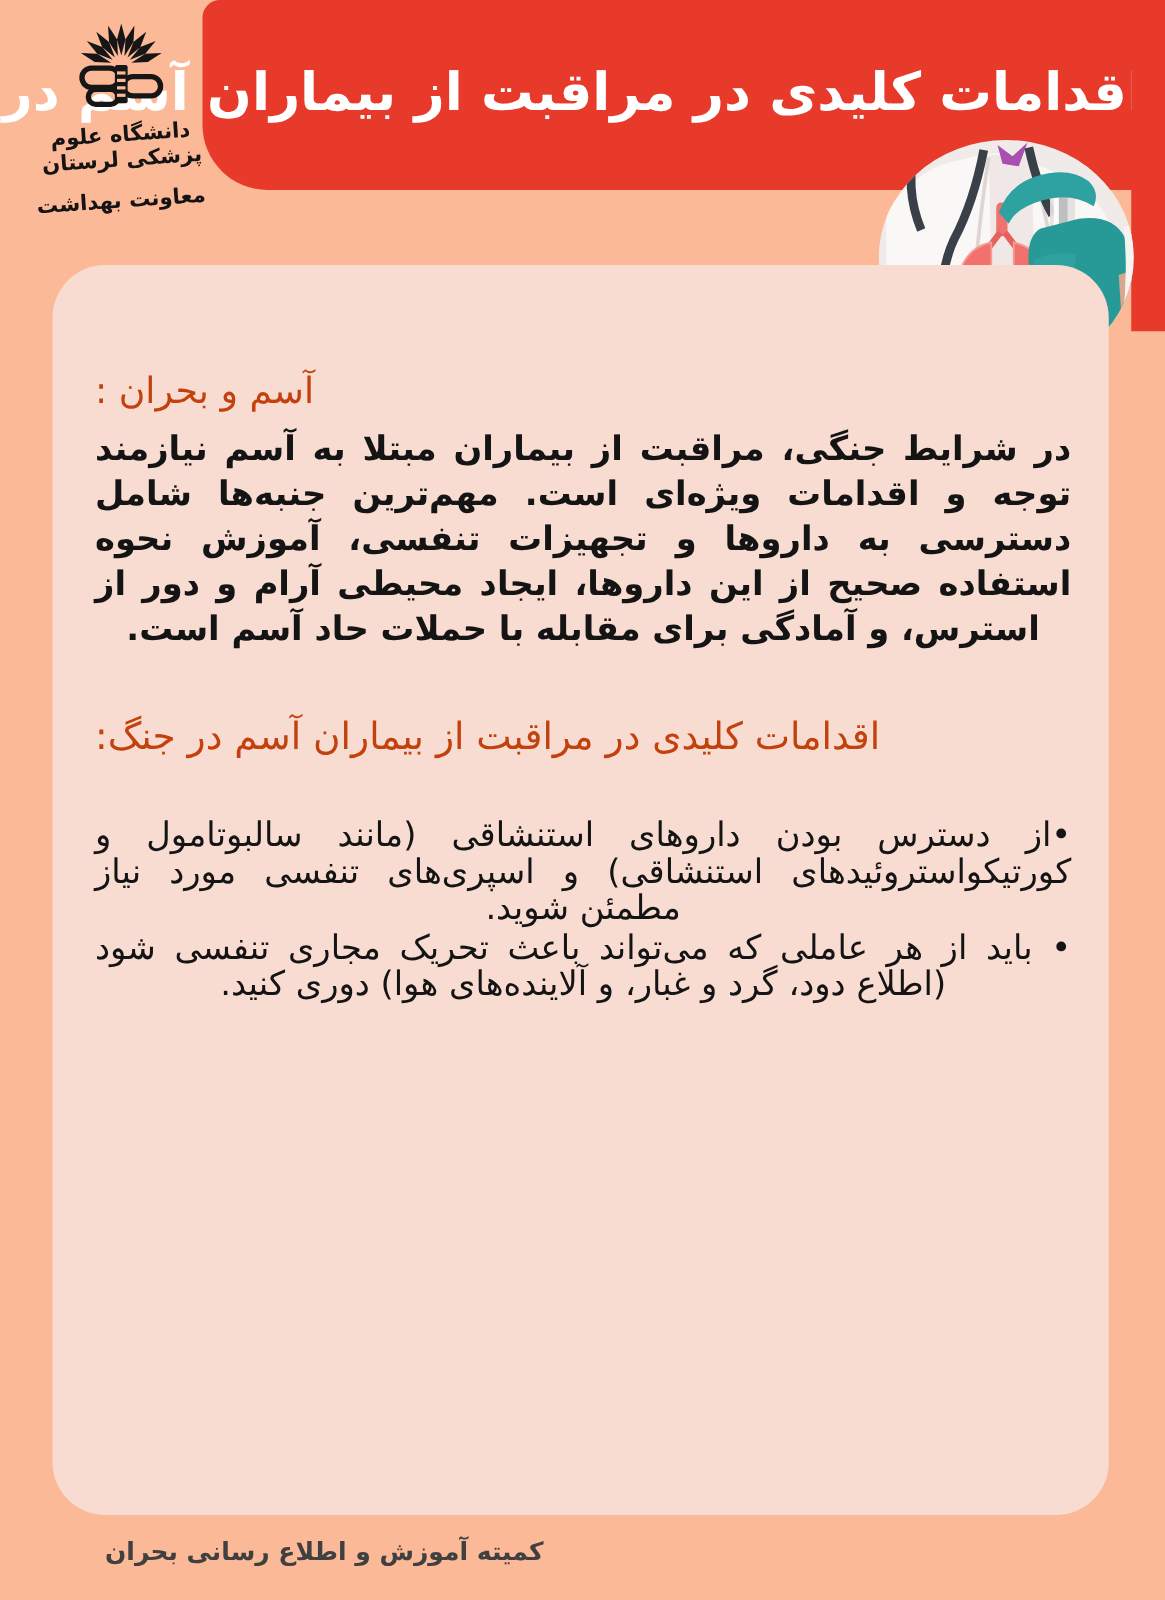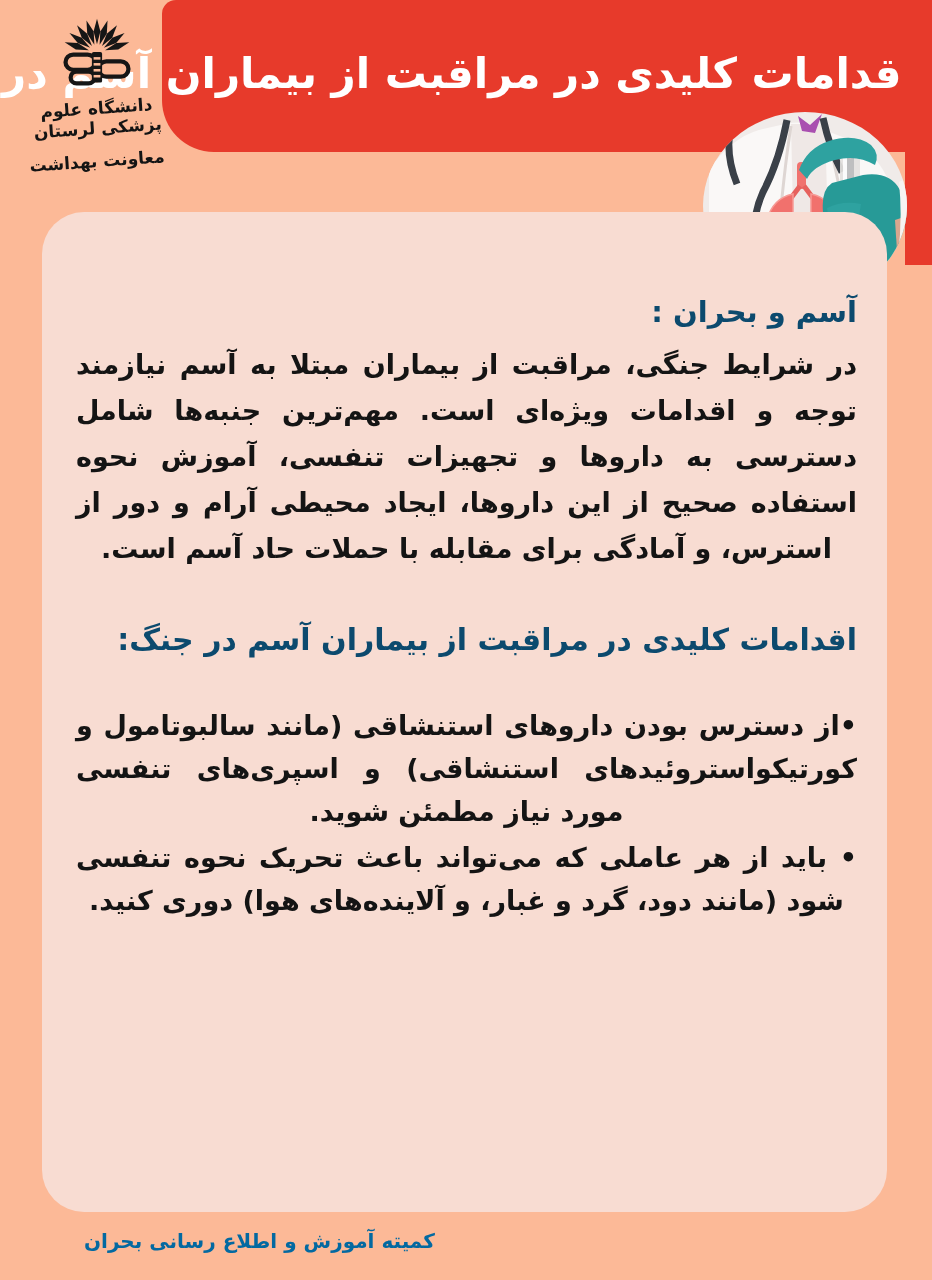--- a/index.html
+++ b/index.html
@@ -44,40 +44,40 @@
   .photo svg{display:block;width:204px;height:188px;}
   
   .card{
     position:absolute;left:42px;top:212px;width:845px;height:1000px;
     background:#F8DCD2;border-radius:42px;
     box-sizing:border-box;
     padding:82px 30px 0 34px;
     direction:rtl;
   }
   .h-blue{
-    margin:0;color:#0c4a6e;font-weight:bold;
-    text-align:right;
+    margin:0;color:#c2410c;font-weight:normal;
+    text-align:left;
   }
   .h1{font-size:29px;line-height:36px;}
   .h2{font-size:30px;line-height:36px;margin-top:50px;}
   .body-par{
     margin:12px 0 0 0;
-    color:#141414;font-size:27px;font-weight:bold;line-height:46px;
+    color:#141414;font-size:27px;font-weight:bold;line-height:36px;
     text-align:justify;text-align-last:center;
   }
   ul.bullets{margin:46px 0 0 0;padding:0;list-style:none;}
   ul.bullets li{
-    color:#141414;font-size:27px;font-weight:bold;line-height:43px;
+    color:#141414;font-size:27px;font-weight:normal;line-height:29px;
     text-align:justify;text-align-last:center;
     margin:0 0 3px 0;
   }
   
   .footer-text{
     position:absolute;left:84px;top:1229px;
-    color:#0369a1;font-size:20px;font-weight:bold;
+    color:#404040;font-size:20px;font-weight:bold;
     direction:rtl;
   }
 </style>
 </head>
 <body>
 
 <div class="poster">
 
   <div class="banner">
     <div class="banner-title">اقدامات کلیدی در مراقبت از بیماران آسم در جنگ:</div>
@@ -170,19 +170,19 @@
   </div>
 
   <div class="card">
     <h2 class="h-blue h1">آسم  و بحران :</h2>
     <p class="body-par">در شرایط جنگی، مراقبت از بیماران مبتلا به آسم نیازمند توجه و اقدامات ویژه‌ای است. مهم‌ترین جنبه‌ها شامل دسترسی به داروها و تجهیزات تنفسی، آموزش نحوه استفاده صحیح از این داروها، ایجاد محیطی آرام و دور از استرس، و آمادگی برای مقابله با حملات حاد آسم است.</p>
 
     <h2 class="h-blue h2">اقدامات کلیدی در مراقبت از بیماران آسم در جنگ:</h2>
 
     <ul class="bullets">
       <li>•از دسترس بودن داروهای استنشاقی (مانند سالبوتامول و کورتیکواستروئیدهای استنشاقی) و اسپری‌های تنفسی مورد نیاز مطمئن شوید.</li>
-      <li>• باید از هر عاملی که می‌تواند باعث تحریک نحوه تنفسی شود (مانند دود، گرد و غبار، و آلاینده‌های هوا) دوری کنید.</li>
+      <li>• باید از هر عاملی که می‌تواند باعث تحریک مجاری تنفسی شود (اطلاع دود، گرد و غبار، و آلاینده‌های هوا) دوری کنید.</li>
     </ul>
   </div>
 
   <div class="footer-text">کمیته آموزش و اطلاع رسانی بحران</div>
 
 </div>
 
 </body></html>

